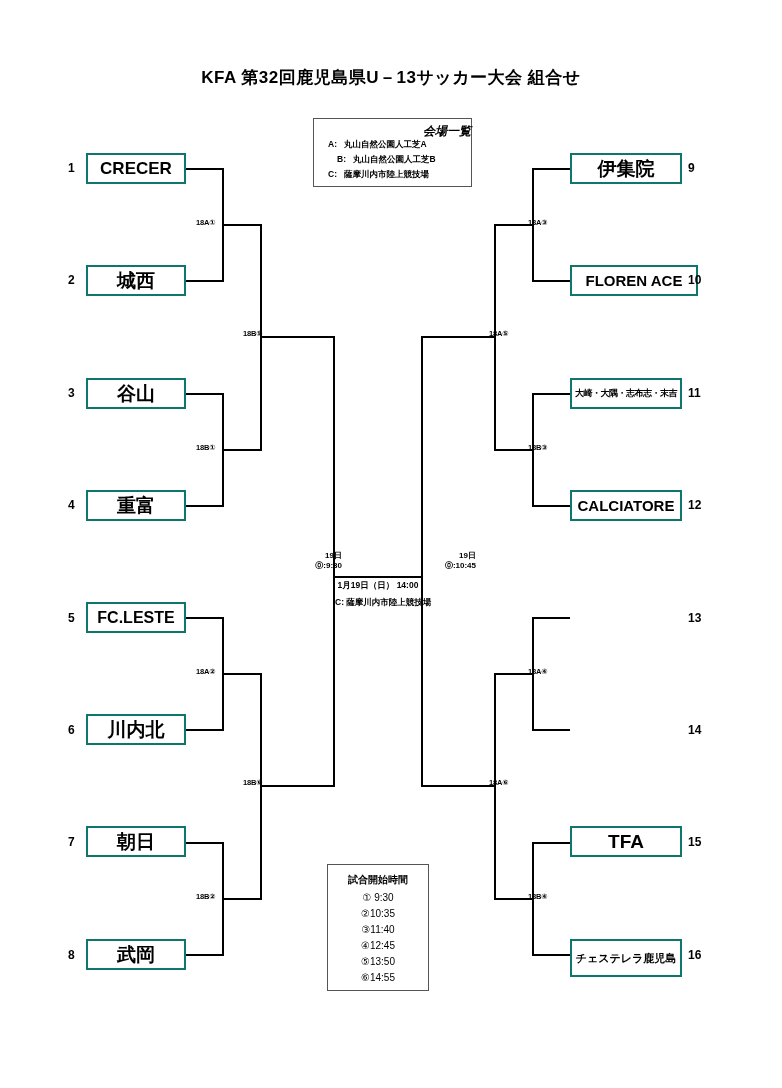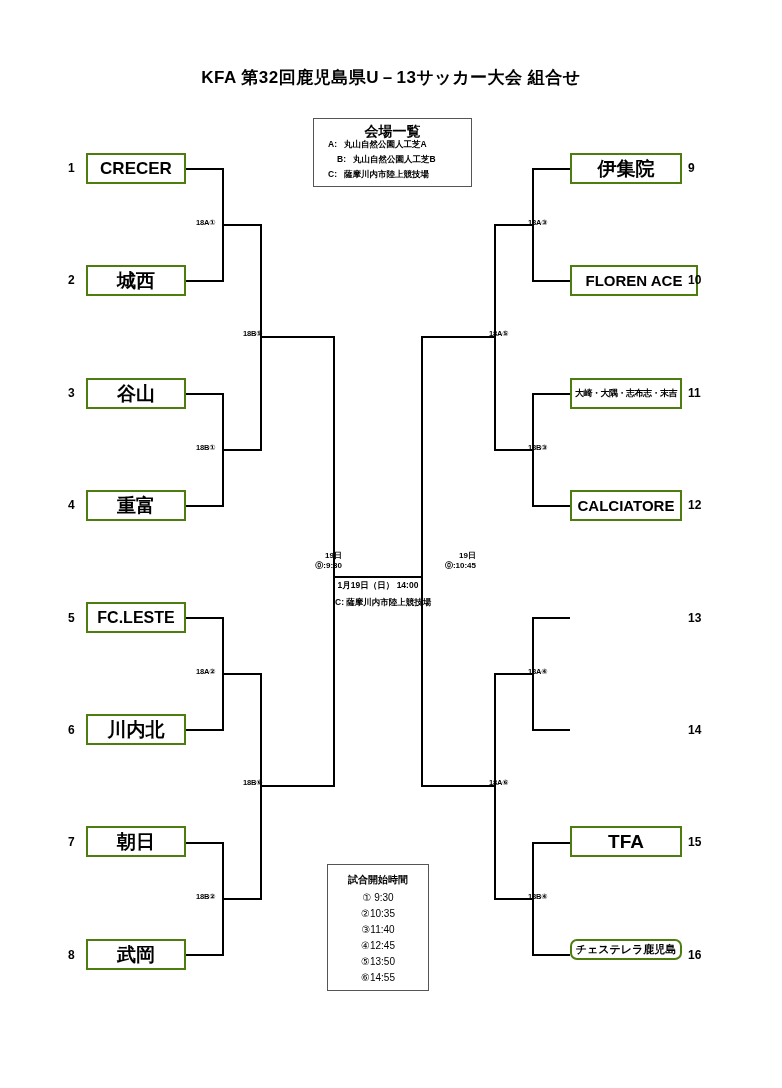--- a/index.html
+++ b/index.html
@@ -12,21 +12,21 @@
   .page{position:absolute;left:0;top:0;width:782px;height:1088px;background:#fff;}
 
   
   #title{
     position:absolute;left:0;top:66px;width:782px;text-align:center;
     font-size:17px;font-weight:bold;letter-spacing:.5px;
   }
 
   
   .tbox{
-    position:absolute;border:2px solid #4d7c0f;background:#fff;
+    position:absolute;border:2px solid #0f766e;background:#fff;
     display:flex;align-items:center;justify-content:center;
     font-weight:bold;box-sizing:border-box;overflow:hidden;
     white-space:nowrap;
   }
   .seed{
     position:absolute;font-size:12px;font-weight:bold;
     display:flex;align-items:center;height:16px;
   }
   .mlabel{
     position:absolute;font-size:7.5px;font-weight:bold;
@@ -37,22 +37,22 @@
   .h,.v{position:absolute;background:#000;}
   .h{height:2px;}
   .v{width:2px;}
 
   
   .panel{
     position:absolute;border:1px solid #555;background:#fff;box-sizing:border-box;
   }
   #venue-panel{left:313px;top:118px;width:159px;height:69px;}
   #venue-title{
-    position:absolute;left:0;top:4px;width:100%;text-align:center;
-    font-size:14px;font-weight:bold;
+    position:absolute;left:0;top:4px;width:100%;text-align:right;
+    font-size:12px;font-weight:bold;font-style:italic;
   }
   .venue-row{
     position:absolute;font-size:8.5px;font-weight:bold;white-space:nowrap;
     left:14px;
   }
   .venue-key{display:inline-block;width:16px;}
 
   #time-panel{left:327px;top:864px;width:102px;height:127px;}
   #time-title{
     position:absolute;left:0;top:8px;width:100%;text-align:center;
@@ -139,21 +139,21 @@
   <div class="tbox" style="left:570px;top:490px;width:112px;height:31px;font-size:15px;">CALCIATORE</div>
   <div class="seed" style="left:688px;top:497px;">12</div>
 
   <div class="seed" style="left:688px;top:610px;">13</div>
 
   <div class="seed" style="left:688px;top:722px;">14</div>
 
   <div class="tbox" style="left:570px;top:826px;width:112px;height:31px;font-size:19px;">TFA</div>
   <div class="seed" style="left:688px;top:834px;">15</div>
 
-  <div class="tbox" style="left:570px;top:939px;width:112px;height:21px;font-size:11px;border-radius:7px;">チェステレラ鹿児島</div>
+  <div class="tbox" style="left:570px;top:939px;width:112px;height:38px;font-size:11px;">チェステレラ鹿児島</div>
   <div class="seed" style="left:688px;top:947px;">16</div>
 
   <div class="h" style="left:186px;top:168px;width:38px;"></div>
   <div class="h" style="left:186px;top:280px;width:38px;"></div>
   <div class="v" style="left:222px;top:168px;height:114px;"></div>
   <div class="h" style="left:222px;top:224px;width:40px;"></div>
 
   <div class="h" style="left:186px;top:393px;width:38px;"></div>
   <div class="h" style="left:186px;top:505px;width:38px;"></div>
   <div class="v" style="left:222px;top:393px;height:114px;"></div>

